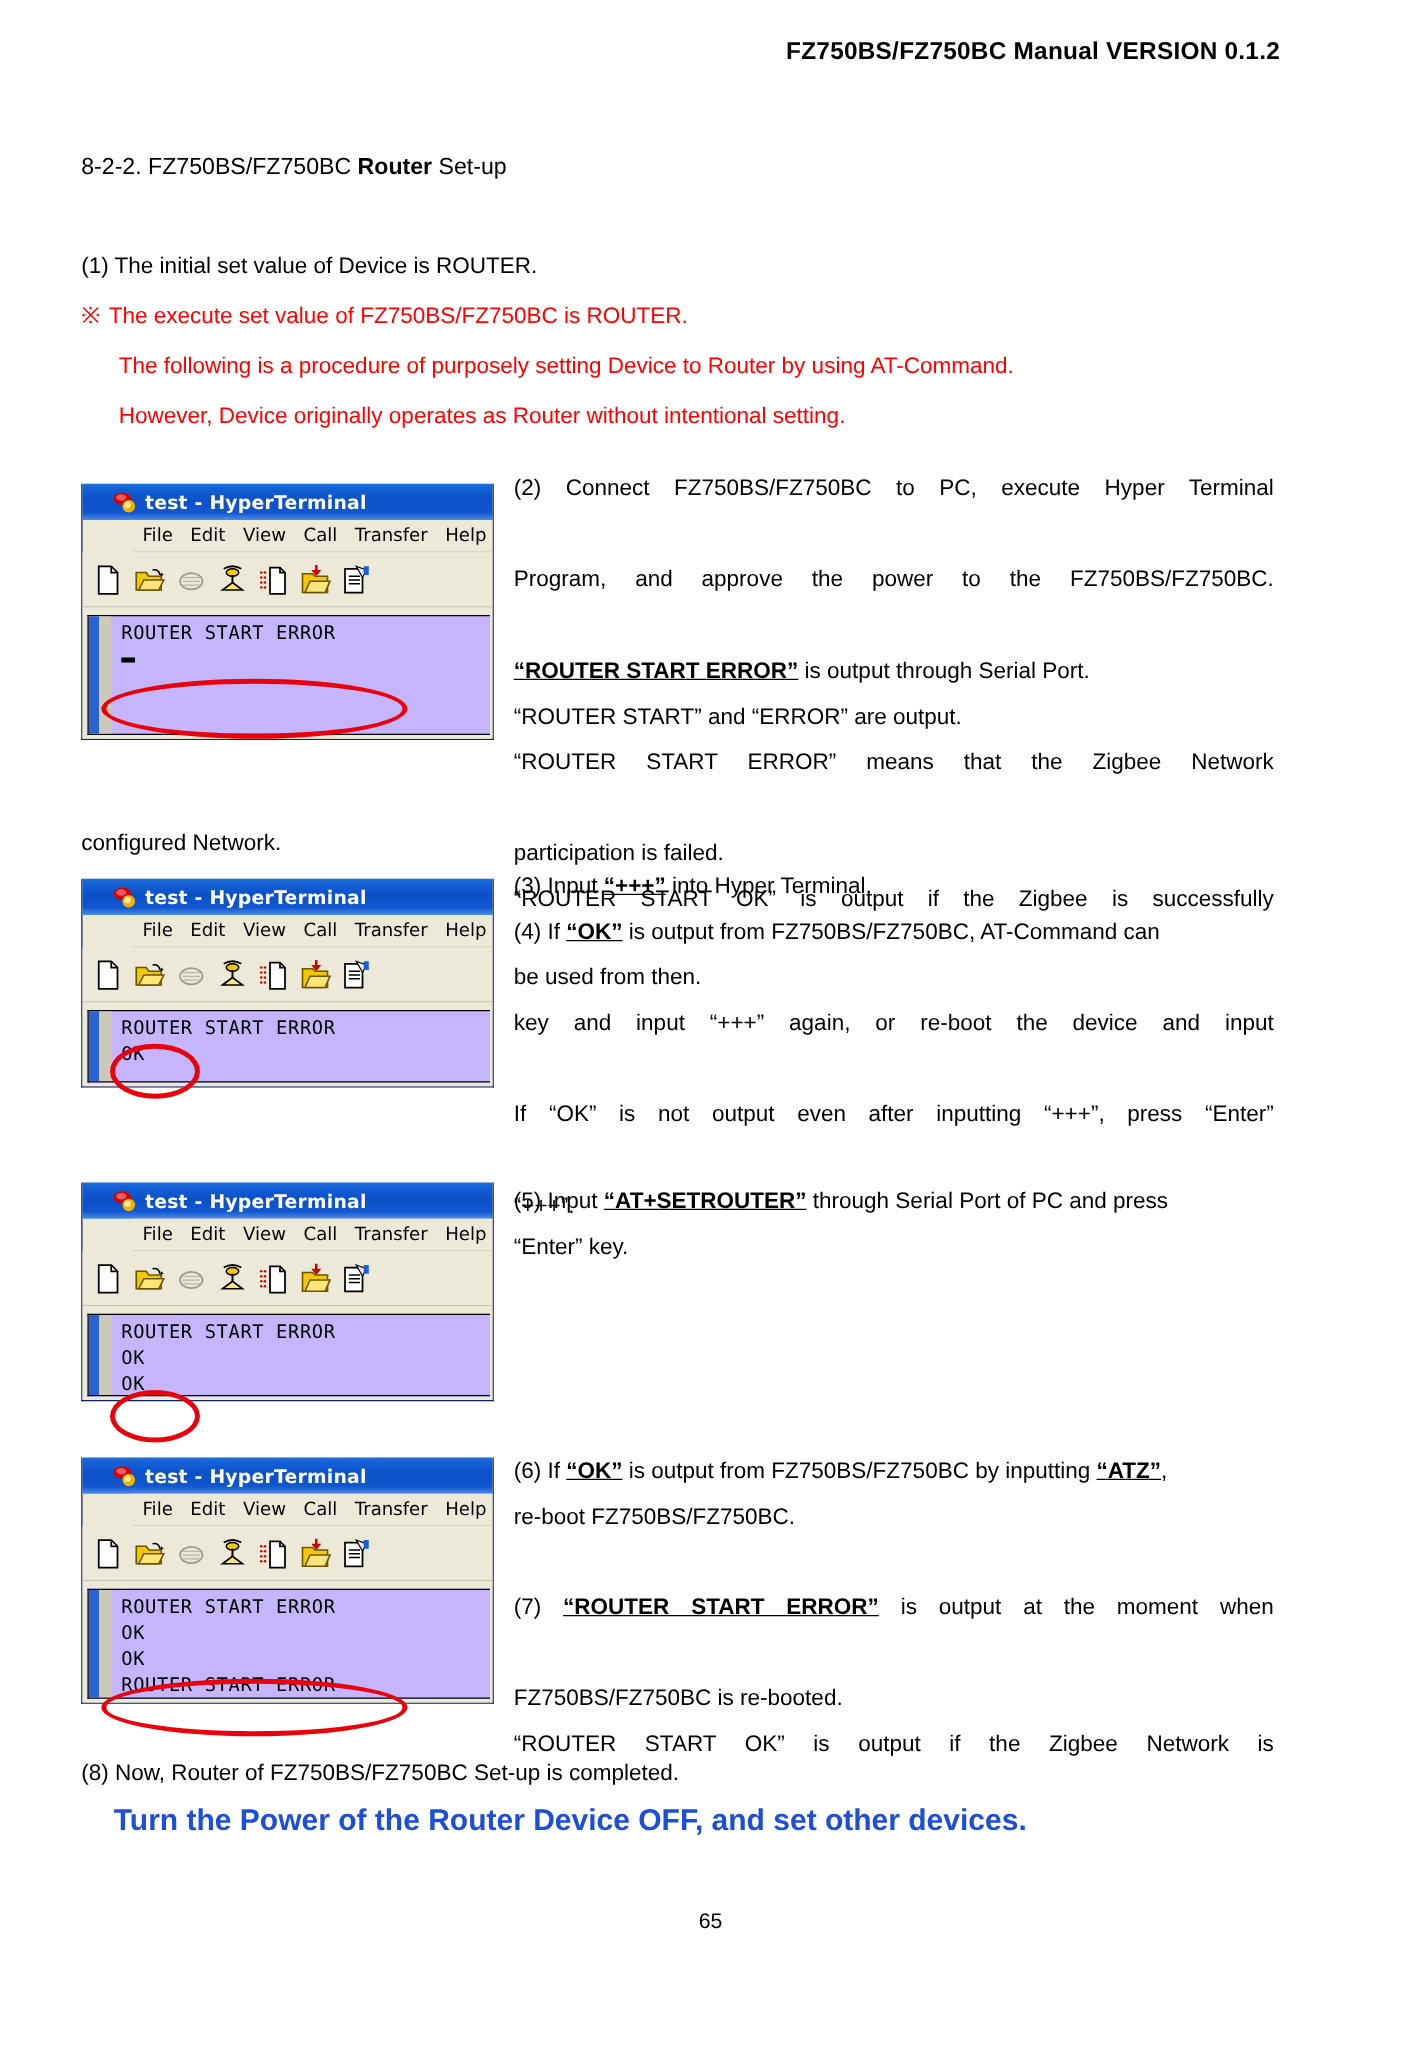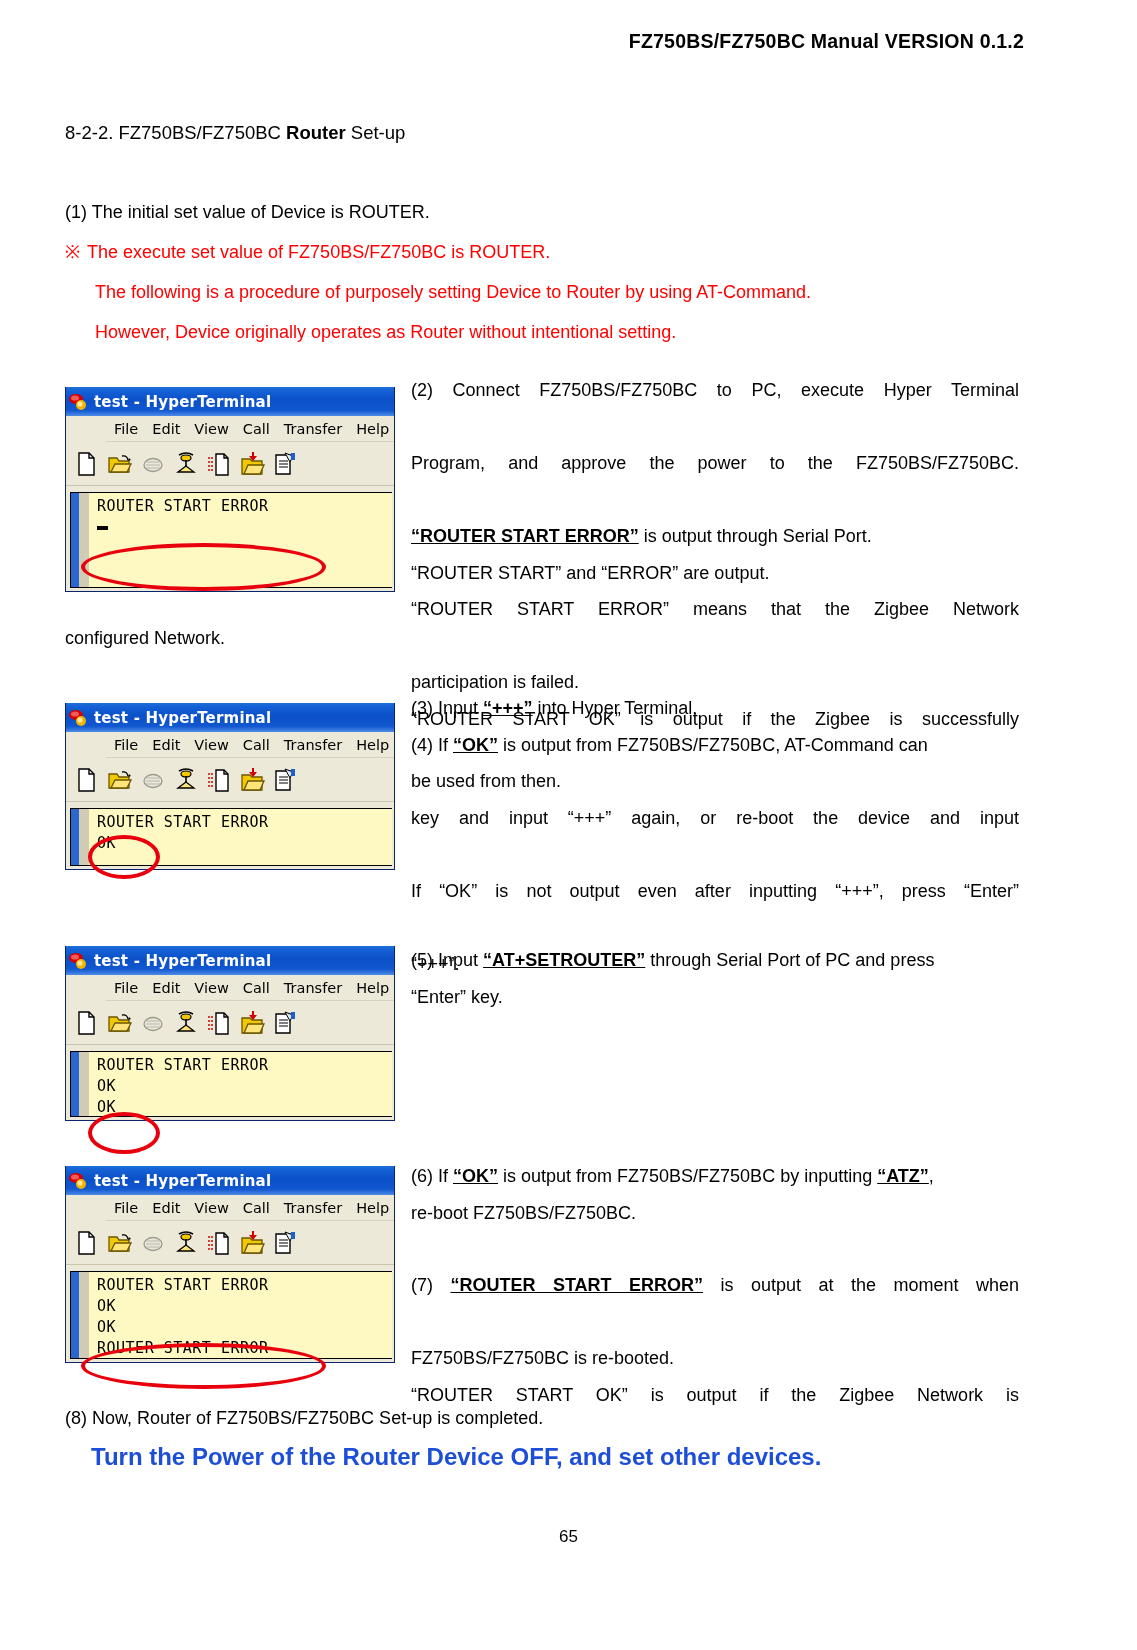--- a/index.html
+++ b/index.html
@@ -79,21 +79,21 @@
     font-family: "DejaVu Sans", sans-serif;
   }
   .ht-titlebar {
     height: 29px;
     background: linear-gradient(to bottom,
       #0a4ec6 0%, #1playeholder 0%, #2a72e0 8%, #1157d4 32%,
       #0a4ec6 60%, #1c63d4 88%, #4a8ae8 100%);
     background: linear-gradient(to bottom, #1e6fd9 0%, #1561d6 12%, #0b50c8 45%, #1157cf 80%, #4d8ce8 100%);
     display: flex;
     align-items: center;
-    padding-left: 2px;
+    padding-left: 24px;
     color: #ffffff;
     font-size: 15px;
     font-weight: bold;
     letter-spacing: 0.2px;
     text-align: right;
   }
   .ht-icon {
     width: 20px; height: 18px;
     margin-right: 6px;
     flex: 0 0 auto;
@@ -119,21 +119,21 @@
     padding-left: 8px;
     gap: 7px;
     border-bottom: 1px solid #c8c4ae;
   }
   .tb-ico { width: 26px; height: 28px; flex: 0 0 auto; }
   .ht-client {
     background: #ece9d8;
     padding: 6px 2px 3px 2px;
   }
   .ht-terminal {
-    background: #fef9c3;
+    background: #c4b5fd;
     border: 1px solid #000;
     border-right: none;
     margin-left: 2px;
     position: relative;
     font-family: "DejaVu Sans Mono", monospace;
     font-size: 15px;
     line-height: 21px;
     letter-spacing: 0.5px;
     color: #000;
     padding: 3px 0 3px 6px;
@@ -284,21 +284,21 @@
 
 <div class="para-col" style="top:372px;">
   <p class="jz">(2) Connect FZ750BS/FZ750BC to PC, execute Hyper Terminal</p>
   <p class="jz">Program, and approve the power to the FZ750BS/FZ750BC.</p>
   <p><b>“ROUTER START ERROR”</b><span> is output through Serial Port.</span></p>
   <p>“ROUTER START” and “ERROR” are output.</p>
   <p class="jz">“ROUTER START ERROR” means that the Zigbee Network</p>
   <p>participation is failed.</p>
   <p class="jz">“ROUTER START OK” is output if the Zigbee is successfully</p>
 </div>
-<div class="spill" style="top:620px;">configured Network.</div>
+<div class="spill" style="top:656px;">configured Network.</div>
 
 <div class="ht-window" id="win2" style="left:65px; top:703px;">
   <div class="ht-titlebar">
     <span class="ht-icon">
       <svg width="20" height="18" viewBox="0 0 20 18">
         <ellipse cx="8" cy="6" rx="7" ry="5" fill="#d40000"></ellipse>
         <ellipse cx="7" cy="5" rx="4" ry="2.6" fill="#f05a5a"></ellipse>
         <circle cx="13" cy="12" r="5" fill="#f0b400"></circle>
         <circle cx="12" cy="11" r="2.6" fill="#ffe89a"></circle>
       </svg>

